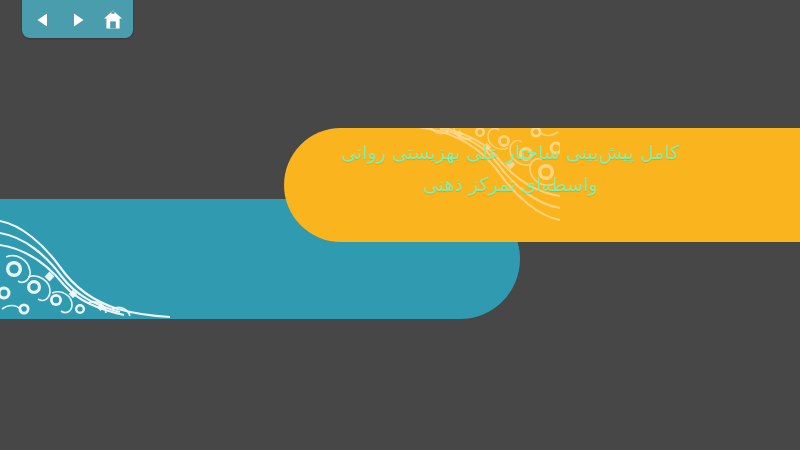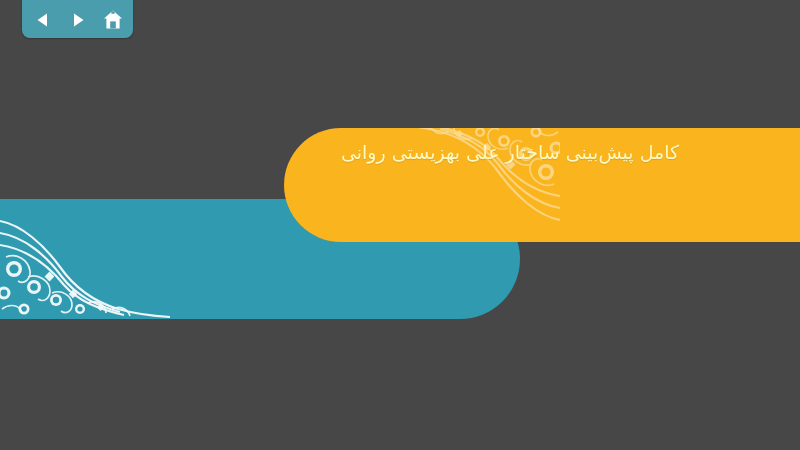--- a/index.html
+++ b/index.html
@@ -90,21 +90,21 @@
   }
 
   
   .title-block {
     position: absolute;
     left: 300px;
     top: 136px;
     width: 420px;
     direction: rtl;
     text-align: center;
-    color: #fef9c3;
+    color: #86efac;
     font-family: "DejaVu Sans", sans-serif;
     font-size: 19px;
     line-height: 32px;
     font-weight: normal;
     text-shadow: 0 1px 1px rgba(0,0,0,0.10);
     z-index: 5;
     pointer-events: none;
   }
   .title-line {
     display: block;
@@ -205,15 +205,16 @@
         <path d="M113,20 C103,24 93,17 93,8 C93,2 99,-2 104,2"></path>
         <path d="M163,4 C155,10 145,8 143,0"></path>
         <path d="M77,10 C69,14 59,8 59,0"></path>
         <path d="M53,4 C45,8 37,4 35,-3"></path>
       </g>
     </svg>
   </div>
 
   <div class="title-block">
     <span class="title-line">کامل پیش‌بینی ساختار علی بهزیستی روانی</span>
+    <span class="title-line">واسطه‌ای تمرکز ذهنی</span>
   </div>
 
 </div>
 
 </body></html>

